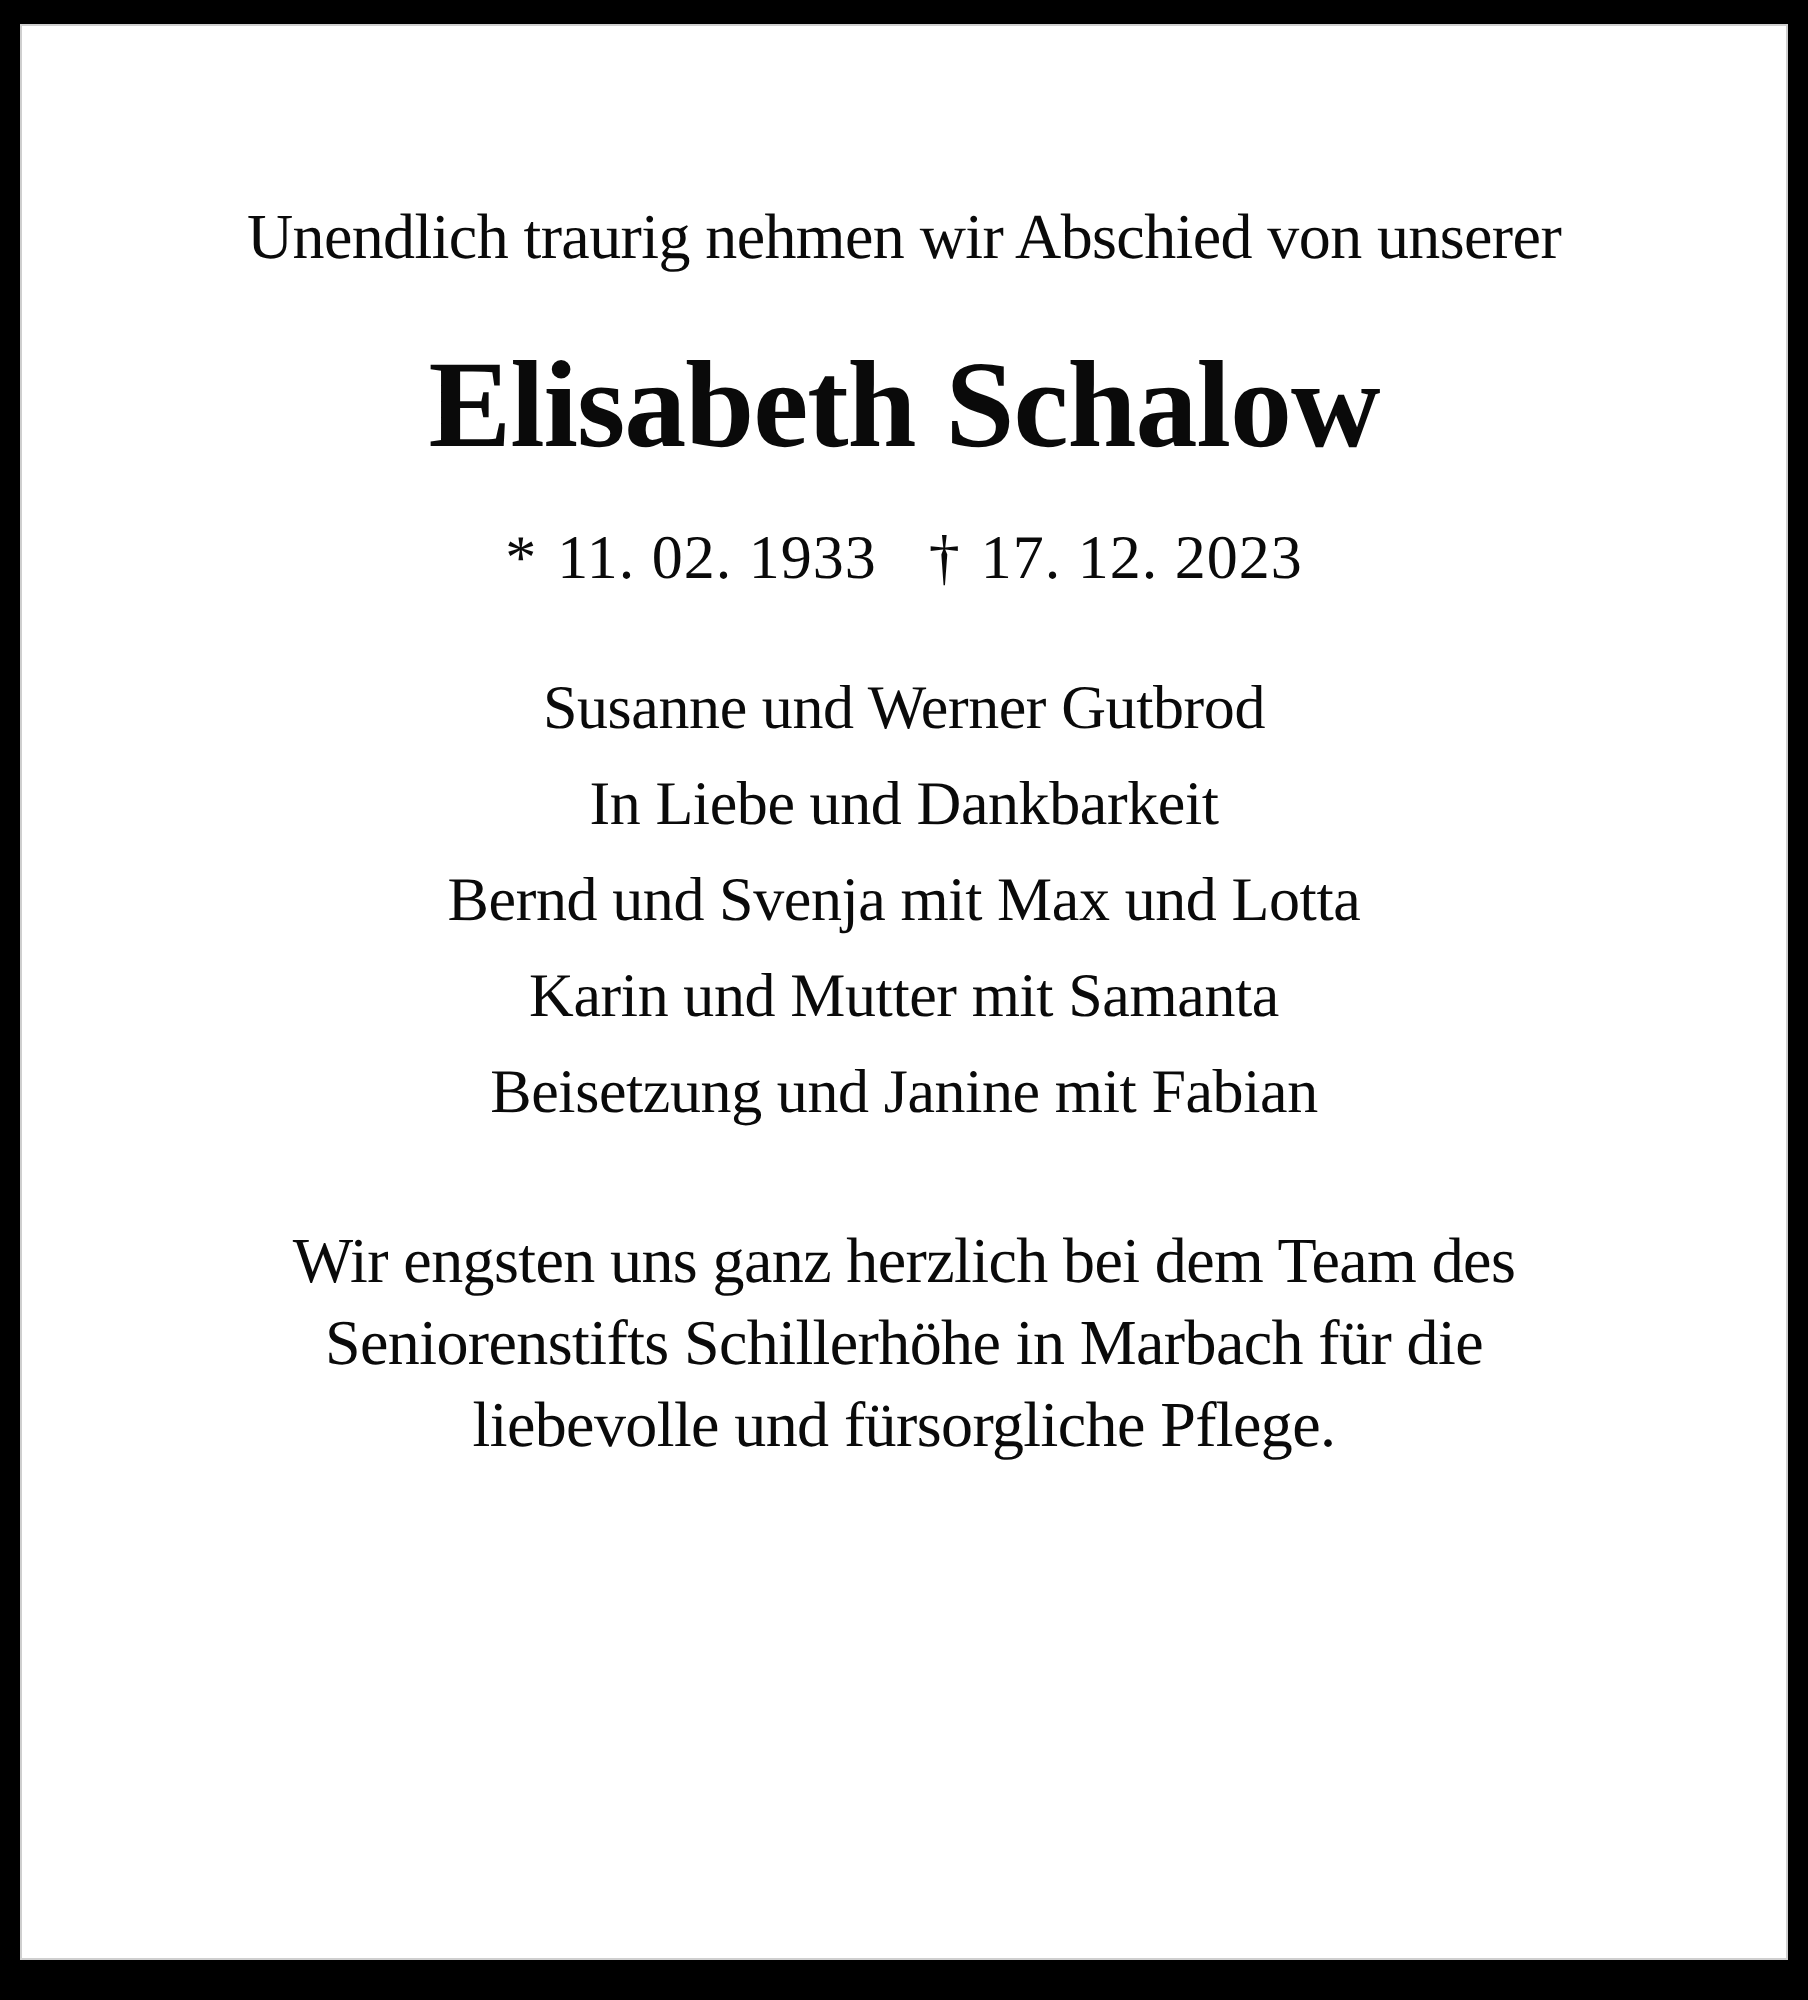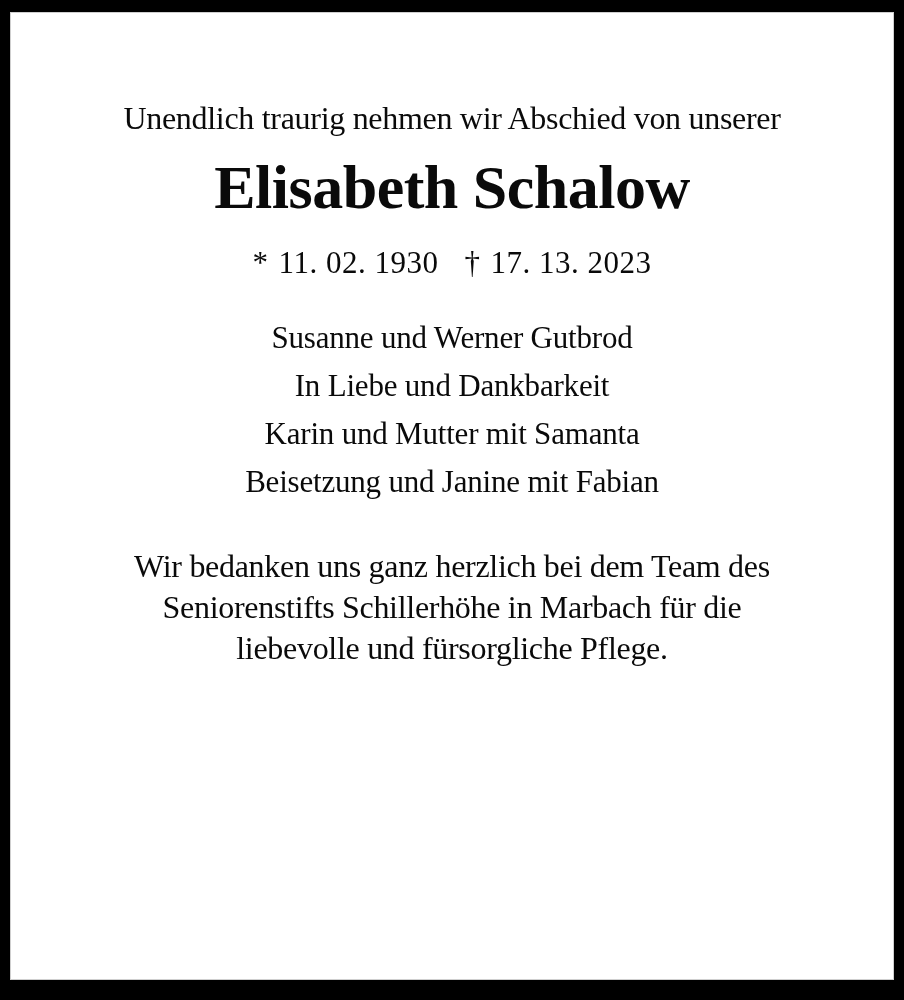--- a/index.html
+++ b/index.html
@@ -36,21 +36,21 @@
 
   .intro-line {
     font-size: 32px;
     line-height: 40px;
     letter-spacing: -0.3px;
   }
   .deceased-name {
     font-size: 62px;
     font-weight: bold;
     line-height: 74px;
-    margin-top: 12px;
+    margin-top: 28px;
     letter-spacing: -0.5px;
   }
   .dates-line {
     font-size: 31px;
     line-height: 42px;
     margin-top: 18px;
     letter-spacing: 0.5px;
   }
   .dates-line .gap { display: inline-block; width: 26px; }
   .dates-line .sym { padding-right: 10px; }
@@ -82,31 +82,32 @@
 <body>
 
 <div class="frame">
   <div class="panel">
 
     <div class="center intro-line">Unendlich traurig nehmen wir Abschied von unserer</div>
 
     <div class="center deceased-name">Elisabeth Schalow</div>
 
     <div class="center dates-line">
-      <span class="sym">*</span><span>11. 02. 1930</span><span class="gap"></span><span class="sym">†</span><span>17. 13. 2023</span>
+      <span class="sym">*</span><span>11. 02. 1933</span><span class="gap"></span><span class="sym">†</span><span>17. 12. 2023</span>
     </div>
 
     <div class="mourners center">
       <div class="mourner-line">Susanne und Werner Gutbrod</div>
       <div class="mourner-line">In Liebe und Dankbarkeit</div>
+      <div class="mourner-line">Bernd und Svenja mit Max und Lotta</div>
       <div class="mourner-line">Karin und Mutter mit Samanta</div>
       <div class="mourner-line">Beisetzung und Janine mit Fabian</div>
     </div>
 
 
     <div class="thanks center">
-      <div class="thanks-line">Wir bedanken uns ganz herzlich bei dem Team des</div>
+      <div class="thanks-line">Wir engsten uns ganz herzlich bei dem Team des</div>
       <div class="thanks-line">Seniorenstifts Schillerhöhe in Marbach für die</div>
       <div class="thanks-line">liebevolle und fürsorgliche Pflege.</div>
     </div>
 
   </div>
 </div>
 
 </body></html>

